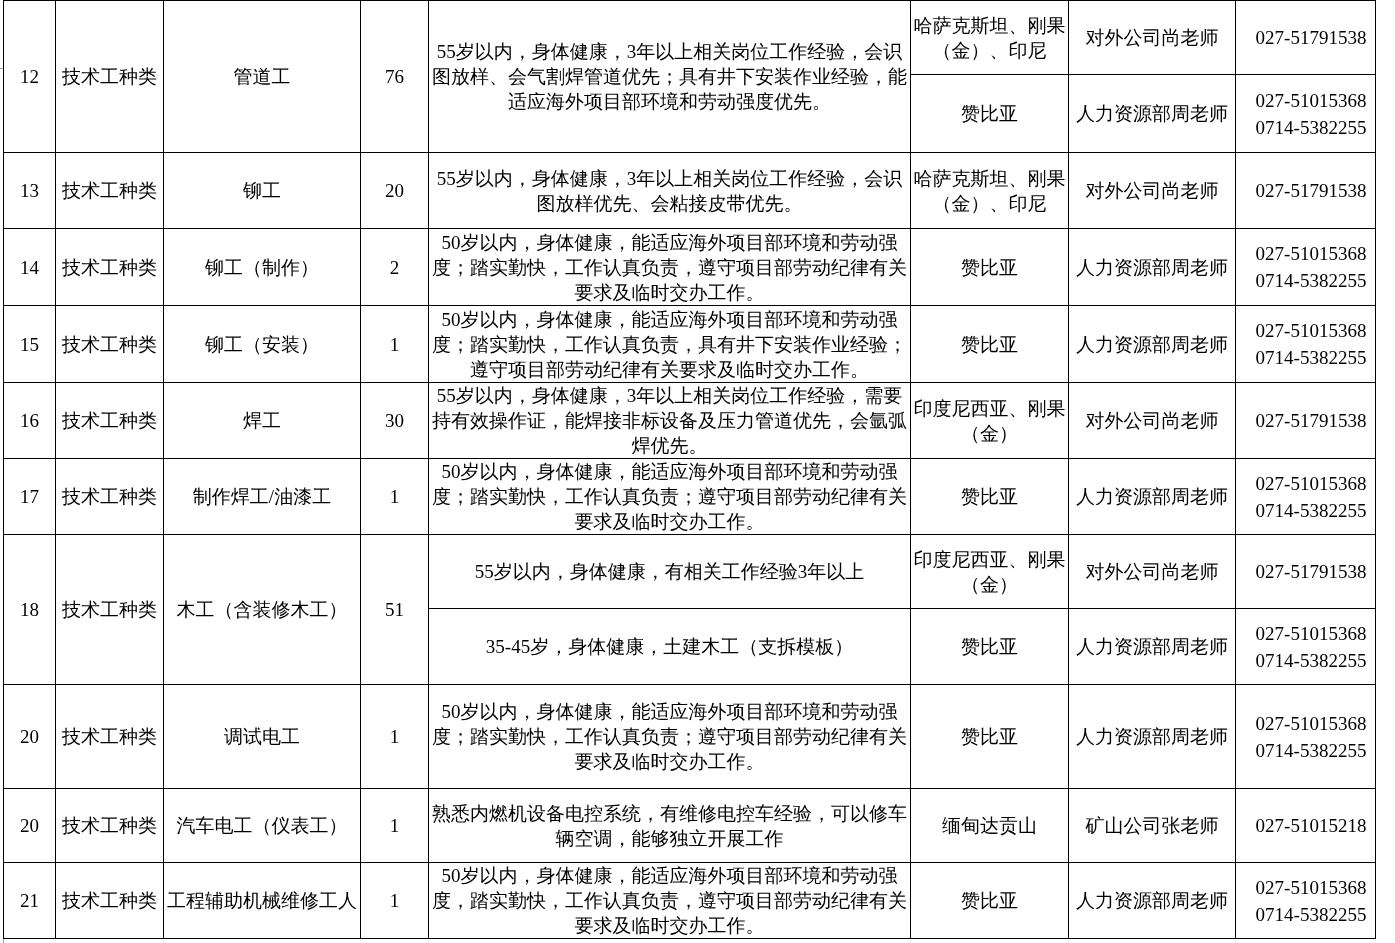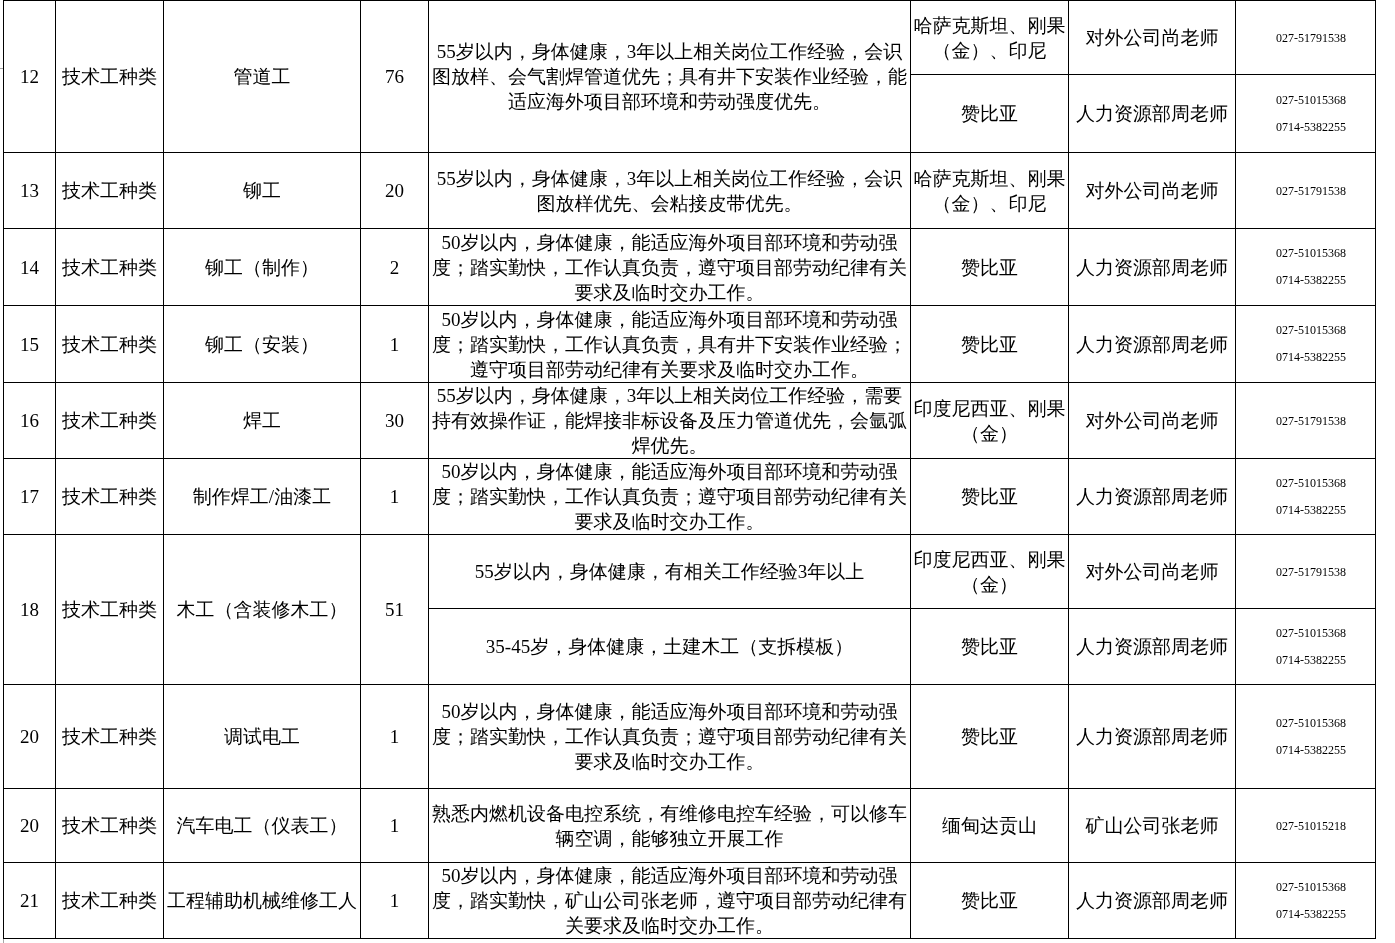--- a/index.html
+++ b/index.html
@@ -57,21 +57,21 @@
     text-justify: inter-ideograph;
     padding: 0 5px 0 6px;
     line-height: 24px;
   }
   td.c-loc { padding: 0 8px; line-height: 26px; }
   td.c-contact { padding: 0 2px; }
   td.c-phone { padding: 0 2px; }
   .phone-block {
     display: inline-block;
     text-align: left;
-    font-size: 12px;
+    font-size: 19px;
     line-height: 27px;
     white-space: nowrap;
     margin-left: 11px;
   }
 </style>
 </head>
 <body>
 
 <div class="page-edge-line"></div>
 <div class="page-edge-tick"></div>
@@ -252,21 +252,21 @@
           <div></div>
         </div>
       </td>
     </tr>
 
     <tr style="height:73px">
       <td class="c-num">21</td>
       <td class="c-cat">技术工种类</td>
       <td class="c-title">工程辅助机械维修工人</td>
       <td class="c-count">1</td>
-      <td class="c-desc">50岁以内，身体健康，能适应海外项目部环境和劳动强度，踏实勤快，矿山公司张老师，遵守项目部劳动纪律有关要求及临时交办工作。</td>
+      <td class="c-desc">50岁以内，身体健康，能适应海外项目部环境和劳动强度，踏实勤快，工作认真负责，遵守项目部劳动纪律有关要求及临时交办工作。</td>
       <td class="c-loc">赞比亚</td>
       <td class="c-contact">人力资源部周老师</td>
       <td class="c-phone">
         <div class="phone-block">
           <div>027-51015368</div>
           <div>0714-5382255</div>
         </div>
       </td>
     </tr>
 

